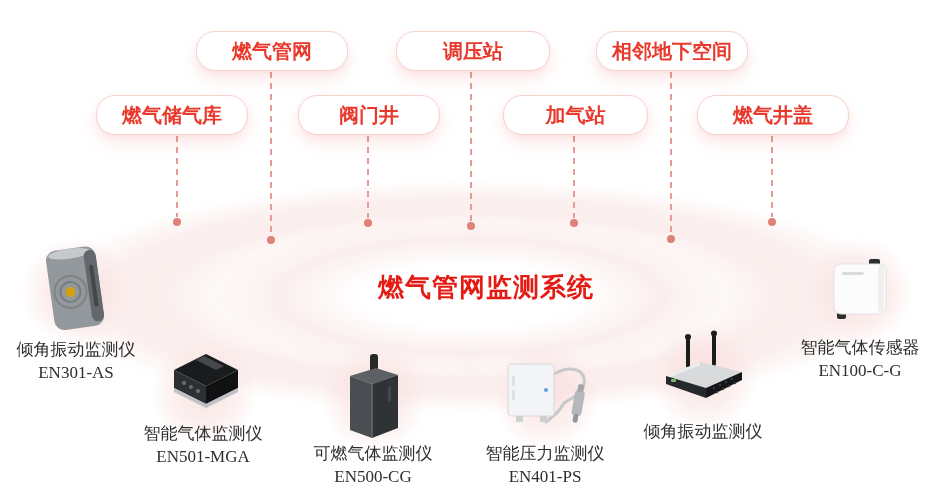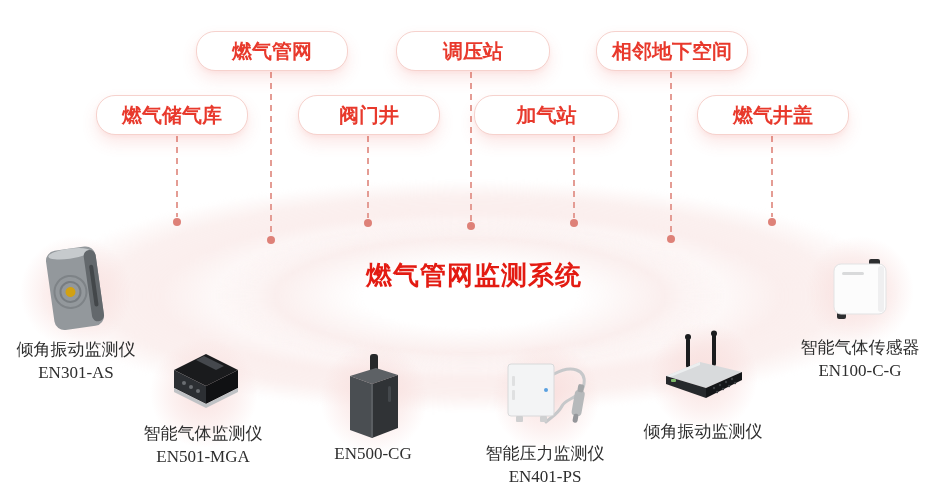--- a/index.html
+++ b/index.html
@@ -59,25 +59,25 @@
     border:1px solid #f6d2cd;
     box-shadow:0 8px 16px rgba(232,80,70,.13), 0 2px 4px rgba(232,80,70,.06);
     display:flex;align-items:center;justify-content:center;
     font-size:20px;font-weight:bold;color:#e8392c;white-space:nowrap;
   }
   .p0{left:196px;width:150px}
   .p1{left:396px;width:152px}
   .p2{left:596px;width:150px}
   .p3{left:96px;top:95px;width:150px}
   .p4{left:298px;top:95px;width:140px}
-  .p5{left:474px;top:95px;width:143px}
+  .p5{left:503px;top:95px;width:143px}
   .p6{left:697px;top:95px;width:150px}
 
   .title{
-    position:absolute;left:350px;top:254px;width:240px;margin:4px;
+    position:absolute;left:350px;top:254px;width:240px;margin:16px;
     text-align:center;font-size:26px;font-weight:bold;color:#e31b12;letter-spacing:1px;
   }
 
   
   .art{position:absolute;}
   .a0{left:38px;top:240px}
   .a1{left:158px;top:348px}
   .a2{left:336px;top:352px}
   .a3{left:500px;top:356px}
   .a4{left:656px;top:330px}
@@ -237,20 +237,21 @@
 
   <div class="dlabel l0">
     <div>倾角振动监测仪</div>
     <div class="model">EN301-AS</div>
   </div>
   <div class="dlabel l1">
     <div>智能气体监测仪</div>
     <div class="model">EN501-MGA</div>
   </div>
   <div class="dlabel l2">
+    <div>可燃气体监测仪</div>
     <div class="model">EN500-CG</div>
   </div>
   <div class="dlabel l3">
     <div>智能压力监测仪</div>
     <div class="model">EN401-PS</div>
   </div>
   <div class="dlabel l4">
     <div>倾角振动监测仪</div>
   </div>
   <div class="dlabel l5">

